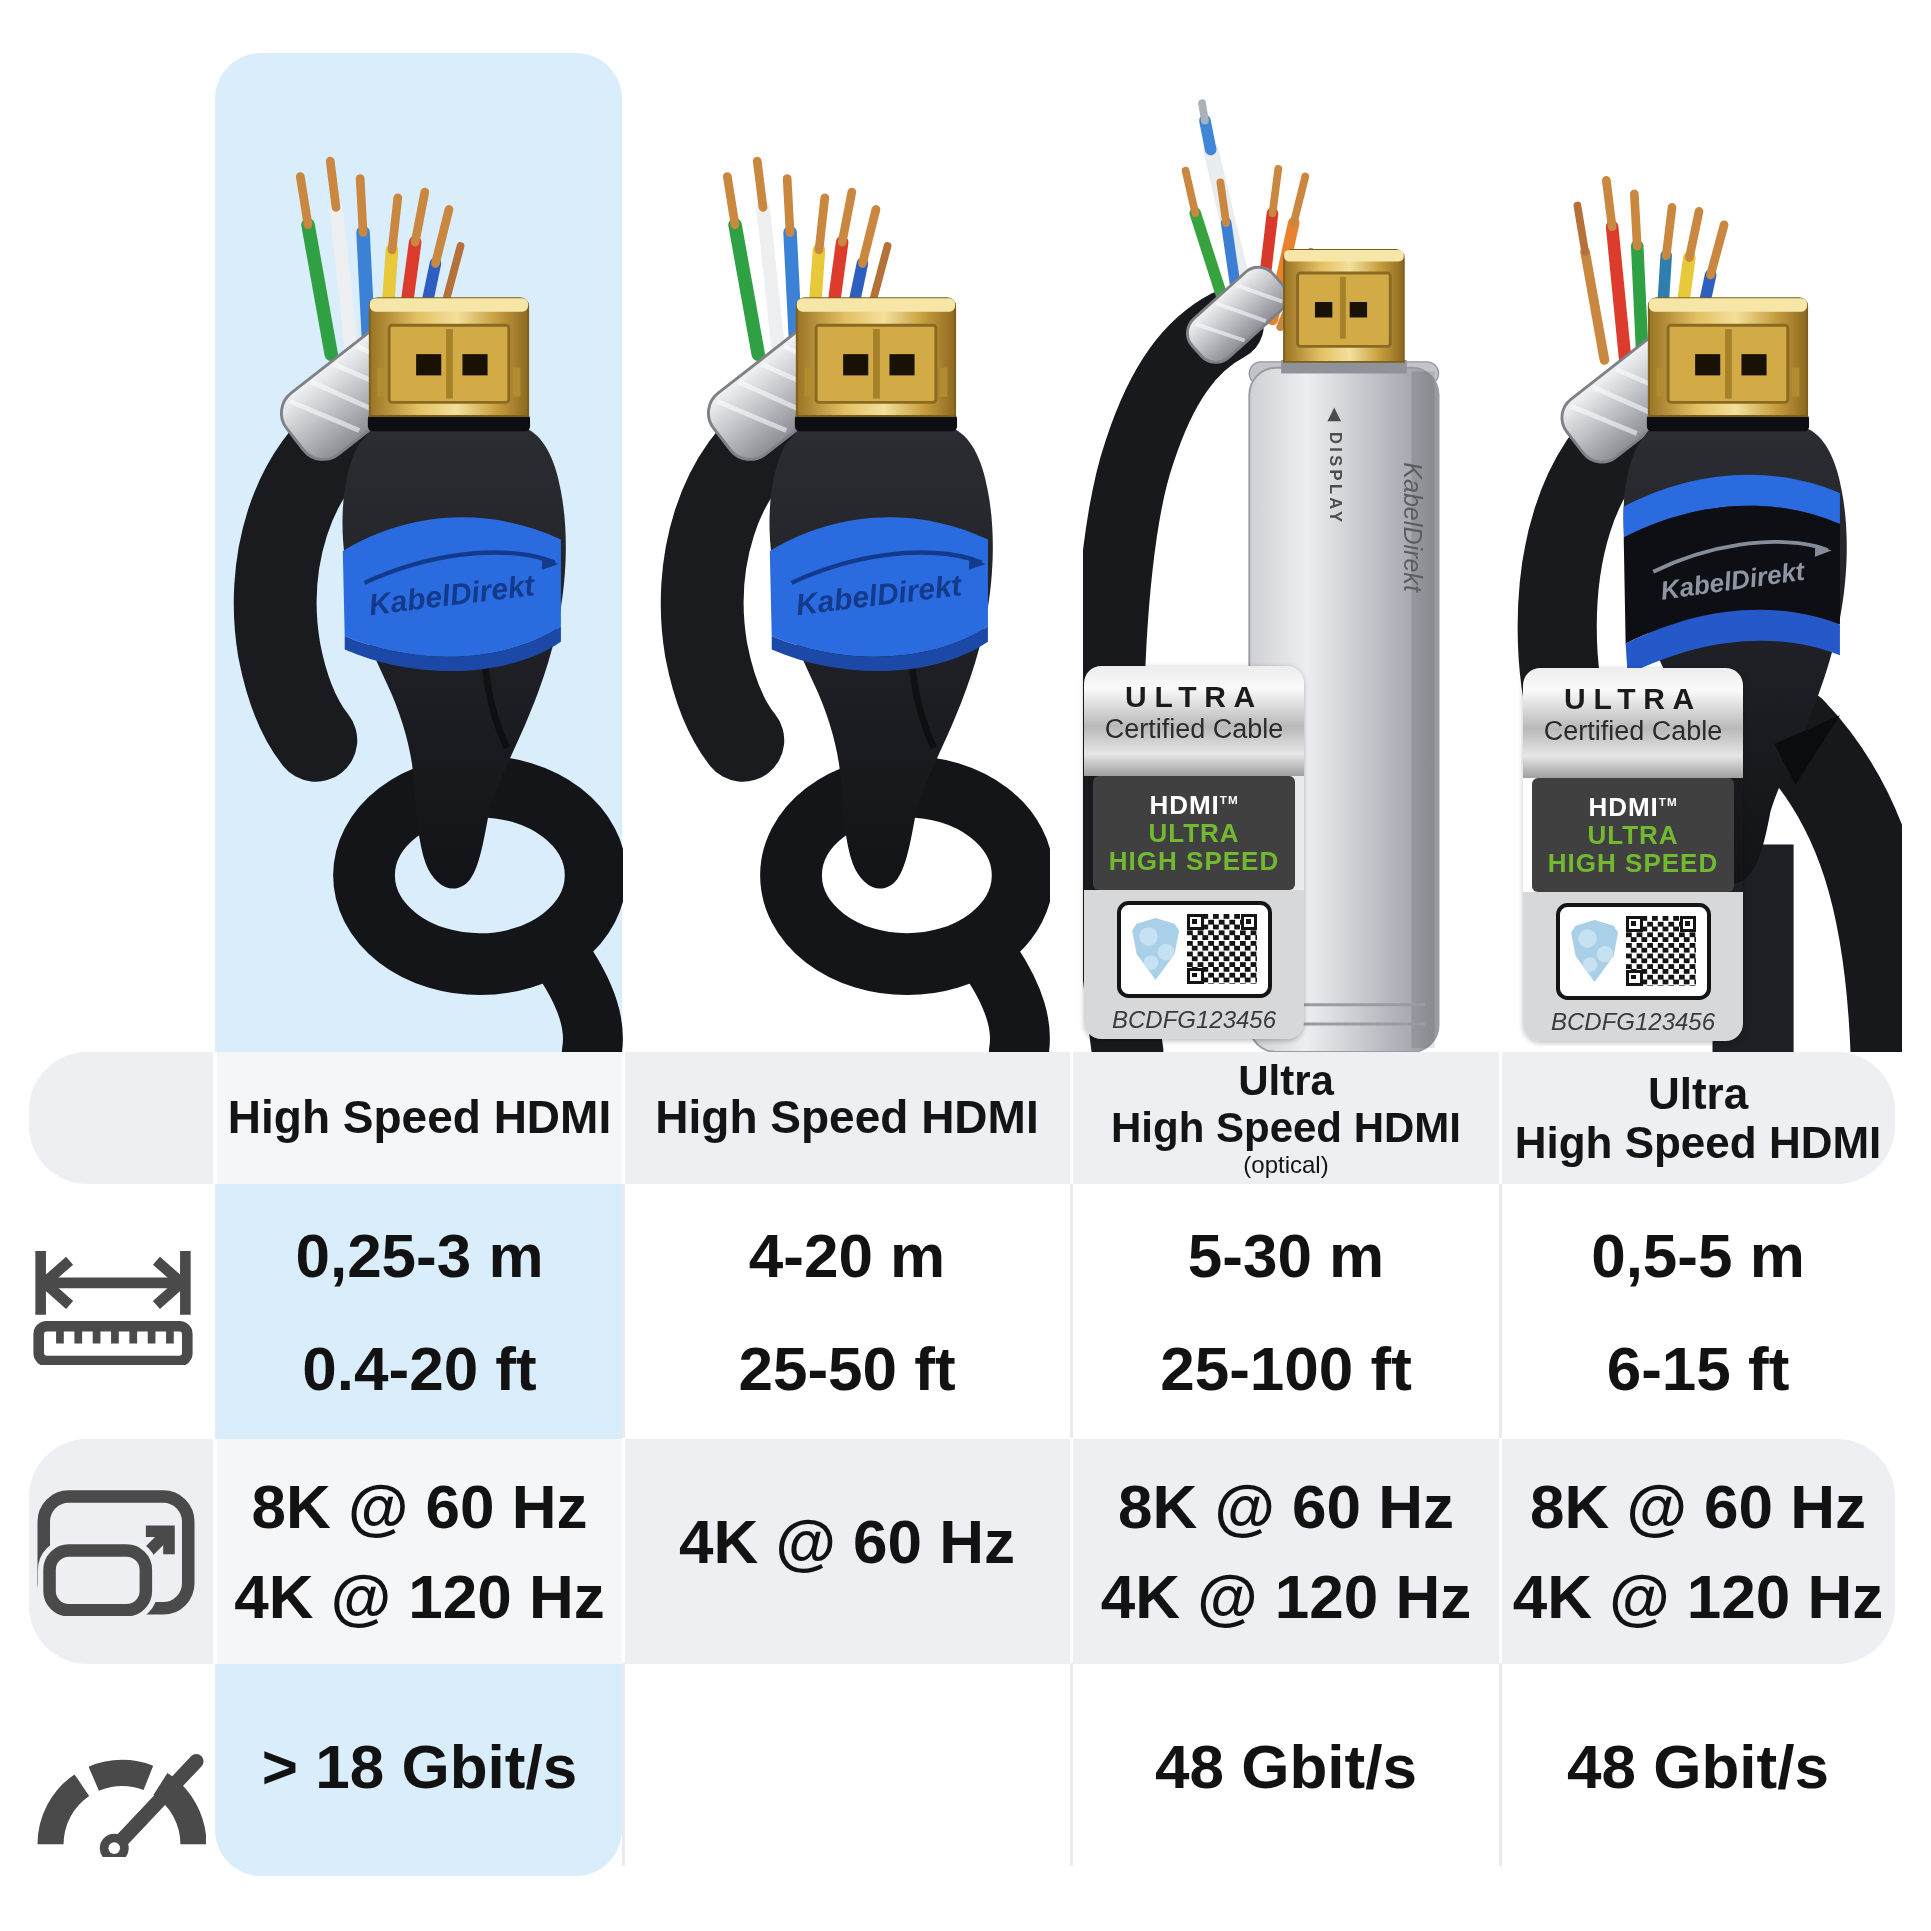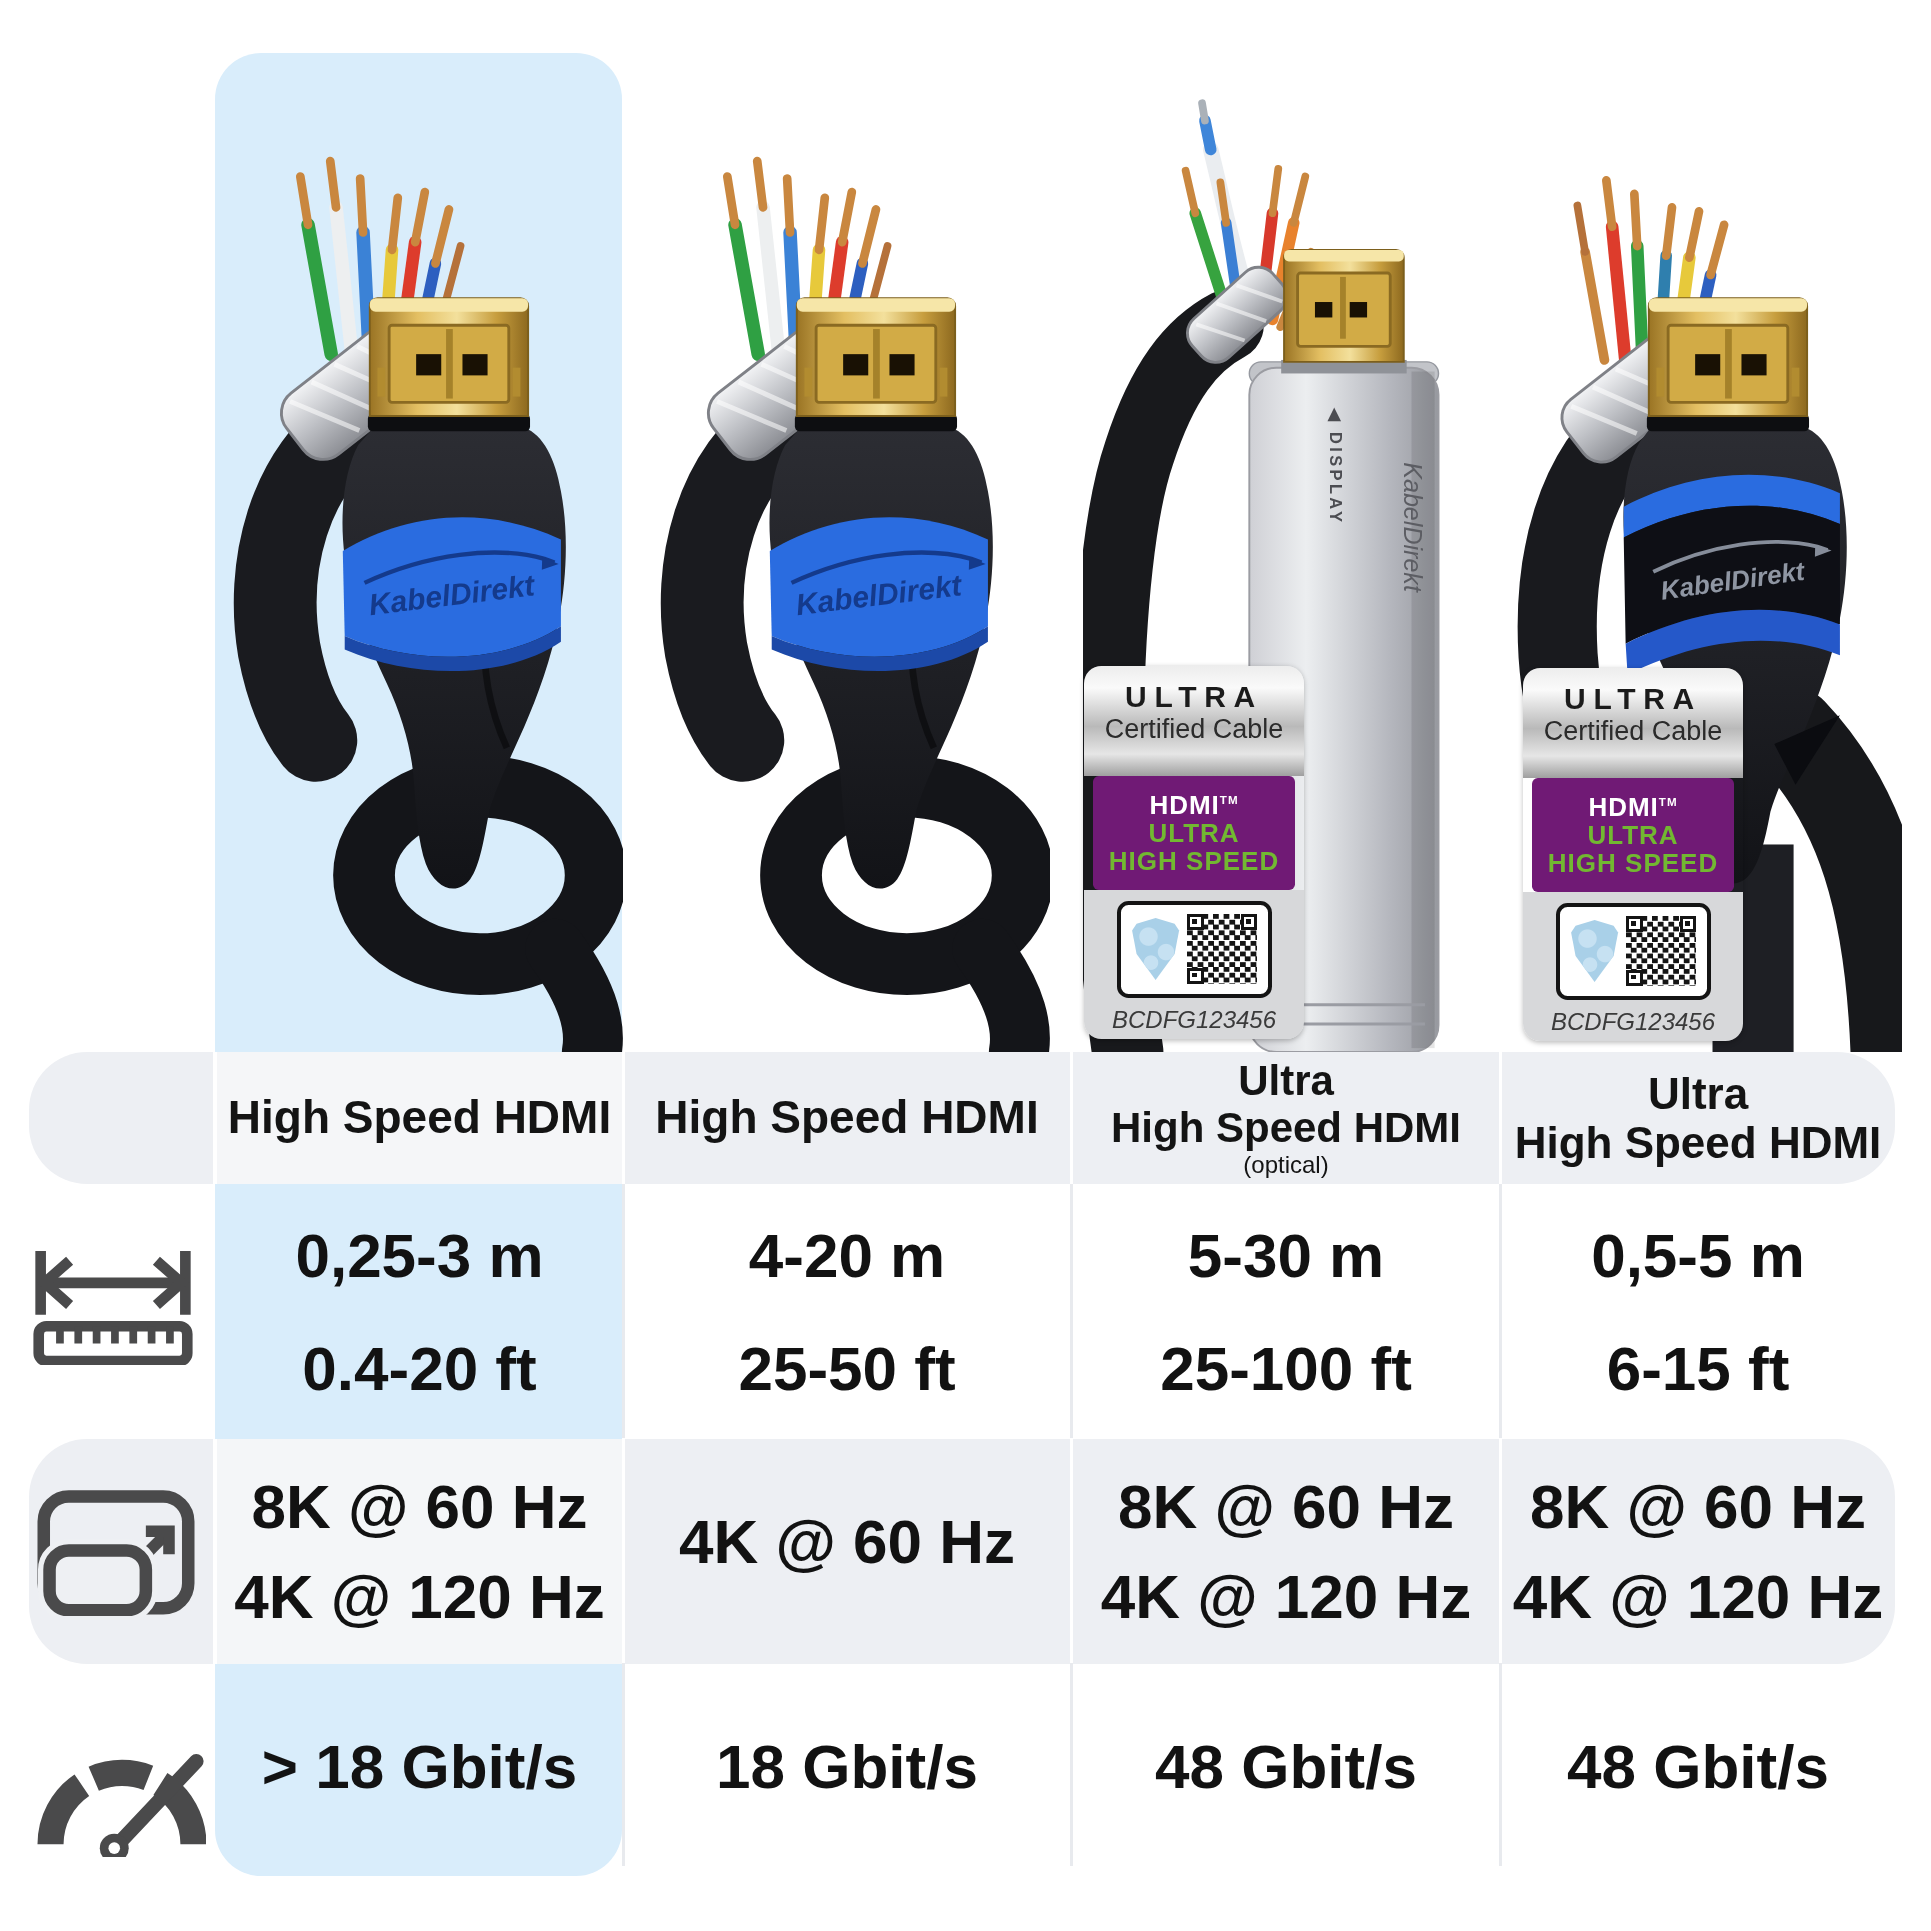--- a/index.html
+++ b/index.html
@@ -24,21 +24,21 @@
   .cable{position:absolute;top:53px;width:406px;height:999px;z-index:4;}
   .cable-1{left:217px;} .cable-2{left:644px;} .cable-3{left:1083px;} .cable-4{left:1496px;}
   
   .badge{position:absolute;top:666px;width:220px;height:373px;border-radius:17.4px;overflow:hidden;
          z-index:5;display:flex;flex-direction:column;box-shadow:0 1.9px 5.8px rgba(0,0,0,.25);}
   .badge-3{left:1084px;} .badge-4{left:1523px;top:668px;}
   .badge-top{height:110px;flex:none;text-align:center;padding-top:13.5px;box-sizing:border-box;
              background:linear-gradient(180deg,#ededed 0%,#fafafa 20%,#b9b9b9 55%,#e6e6e6 80%,#9f9f9f 100%);}
   .badge-ultra{font-size:30px;font-weight:800;letter-spacing:7.7px;color:#1b1b1b;line-height:1.1;}
   .badge-cert{font-size:27px;color:#2b2b2b;line-height:1.2;}
-  .badge-mid{flex:none;height:114px;margin:0 8.7px;background:#701a75;border-radius:5.8px;
+  .badge-mid{flex:none;height:114px;margin:0 8.7px;background:#404040;border-radius:5.8px;
              display:flex;flex-direction:column;align-items:center;justify-content:center;line-height:1.08;}
   .badge-hdmi{color:#fff;font-weight:800;font-size:26px;letter-spacing:1px;}
   .badge-hdmi sup{font-size:11.6px;font-weight:700;}
   .badge-green{color:#72b831;font-weight:800;font-size:26px;letter-spacing:1px;}
   .badge-bot{flex:1;background:#d7d8da;display:flex;flex-direction:column;align-items:center;
              justify-content:flex-start;padding-top:10.6px;font-style:italic;}
   .qrbox{width:147px;height:89px;background:#fff;border:4.8px solid #141414;border-radius:11.6px;
          display:flex;align-items:center;justify-content:center;gap:6.8px;}
   .shield{width:50px;height:62px;background:#a9d0e8;
           clip-path:polygon(50% 0%,88% 9%,97% 20%,88% 58%,50% 100%,12% 58%,3% 20%,12% 9%);
@@ -486,23 +486,20 @@
     <span class="val">4K @ 120 Hz</span>
   </div>
   <div class="cell row-resolution c4">
     <span class="val">8K @ 60 Hz</span>
     <span class="val">4K @ 120 Hz</span>
   </div>
 
   <div class="cell row-speed c1">
     <span class="val">&gt; 18 Gbit/s</span>
   </div>
-  <div class="cell row-speed c2">
-    <span class="val">18 Gbit/s</span>
-  </div>
   <div class="cell row-speed c3">
     <span class="val">48 Gbit/s</span>
   </div>
   <div class="cell row-speed c4">
     <span class="val">48 Gbit/s</span>
   </div>
 
 </div>
 
 

